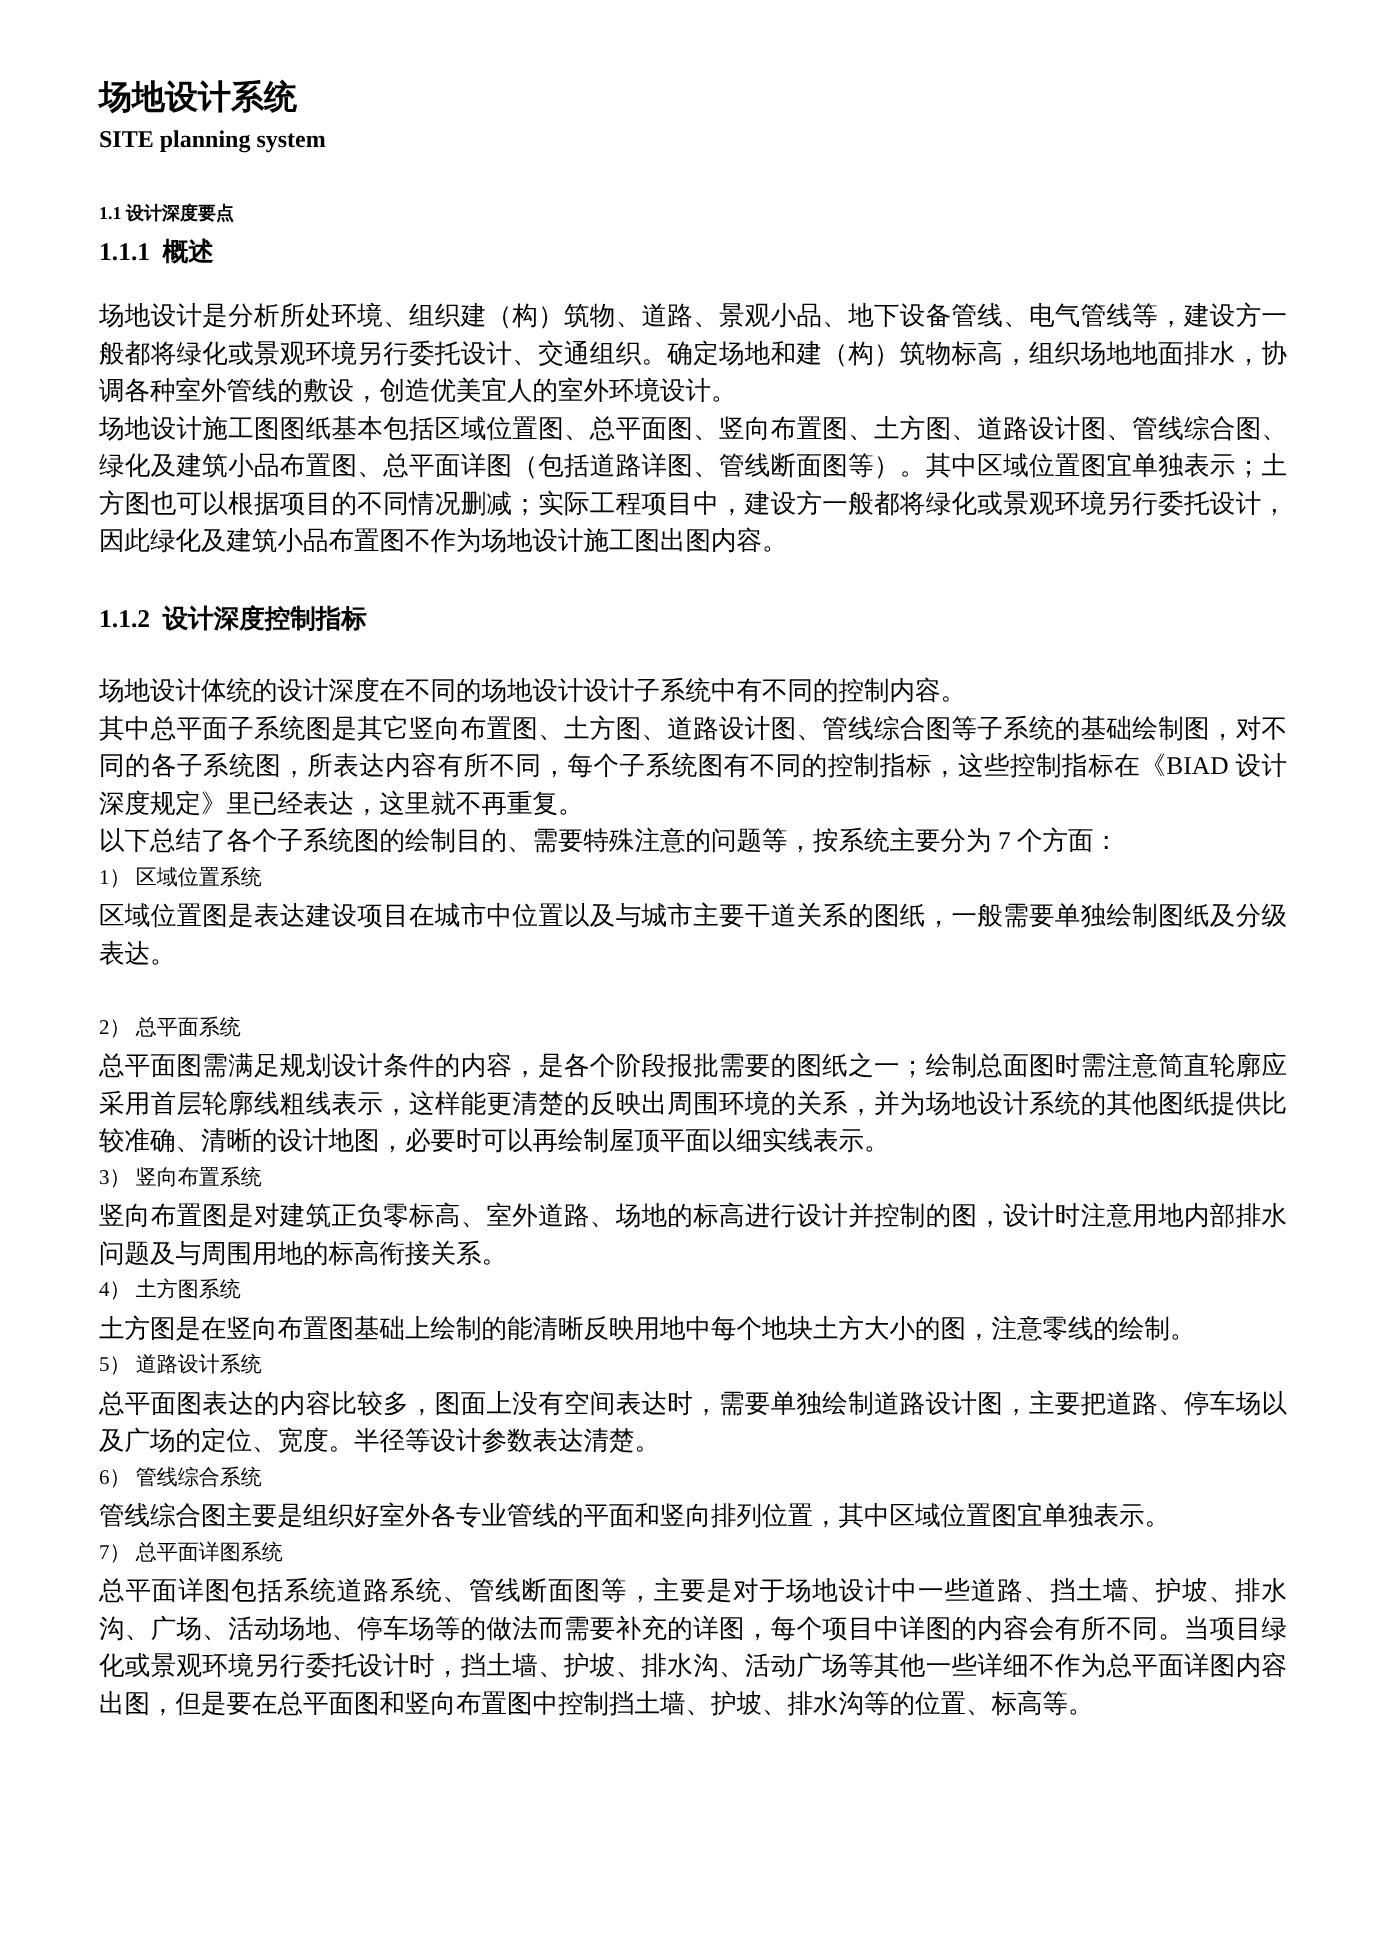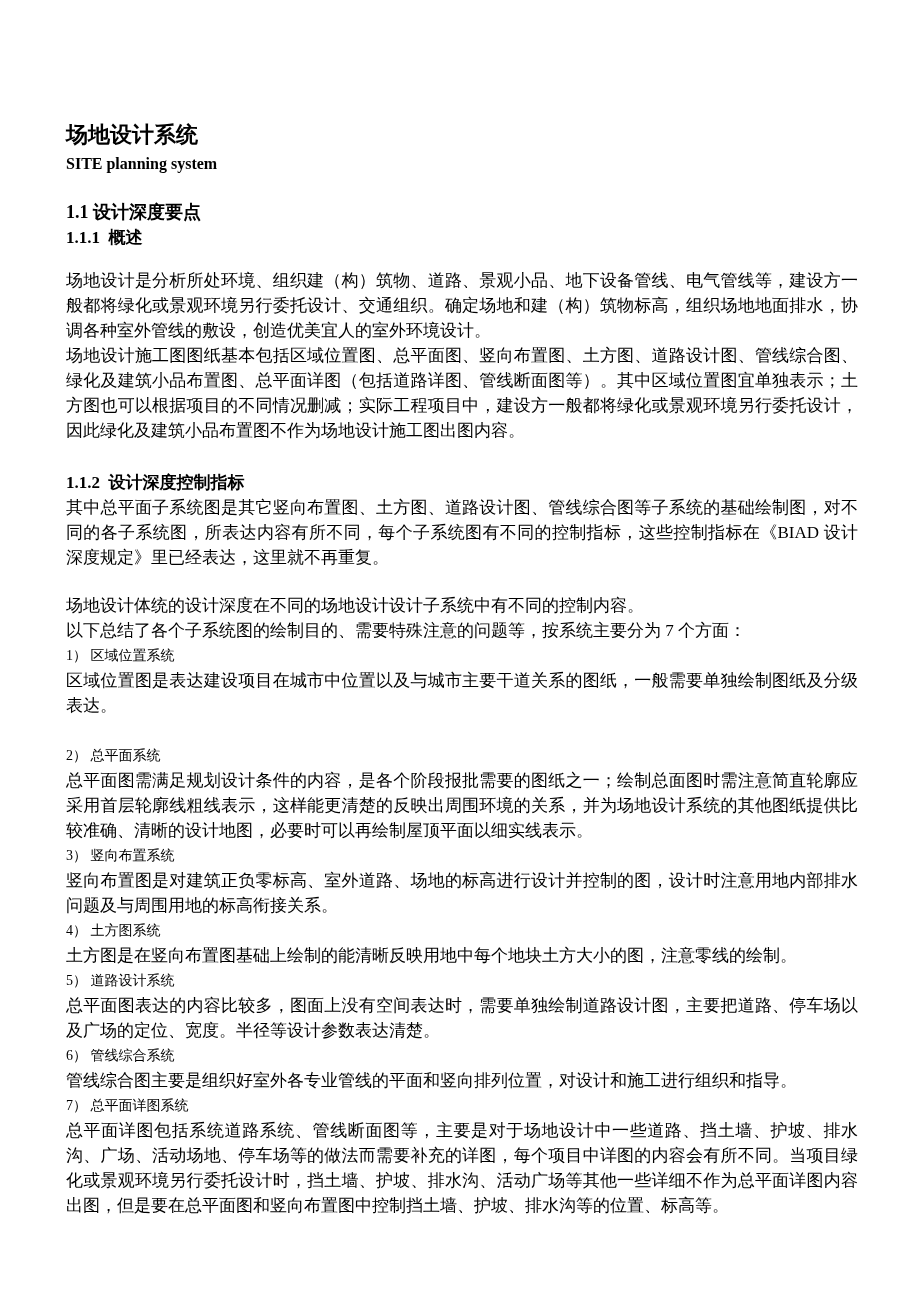--- a/index.html
+++ b/index.html
@@ -1,28 +1,28 @@
 <!DOCTYPE html>
 <html><head>
 <meta charset="utf-8">
 <style>
   html, body { margin:0; padding:0; background:#ffffff; }
   .page {
     position:relative;
     width:920px; height:1302px;
     box-sizing:border-box;
-    padding:120px 62px 0 66px;
+    padding:50px 62px 0 66px;
     background:#ffffff;
     color:#000000;
     font-family:"Liberation Serif","DejaVu Serif",serif;
     overflow:hidden;
   }
   .title-cn { font-size:22px; font-weight:700; line-height:30px; margin:0; }
   .title-en { font-size:16px; font-weight:700; line-height:27px; margin:0; }
-  .h2 { font-size:18px; font-weight:700; line-height:25px; margin:23px 0 0 0; white-space:pre-wrap; }
+  .h2 { font-size:12px; font-weight:700; line-height:25px; margin:23px 0 0 0; white-space:pre-wrap; }
   .h3 { font-size:17px; font-weight:700; line-height:25px; margin:0; white-space:pre-wrap; }
   .h3-112 { margin-top:27px; }
   .para {
     font-size:17px; line-height:25px; margin:0;
     text-align:justify; text-justify:inter-ideograph;
   }
   .line { font-size:14px; line-height:25px; margin:0; white-space:pre-wrap; }
   .mt18 { margin-top:18px; }
   .mt23 { margin-top:23px; }
   .mt25 { margin-top:25px; }
@@ -36,22 +36,22 @@
   <h1 class="title-en">SITE planning system</h1>
 
   <h2 class="h2">1.1 设计深度要点</h2>
   <h3 class="h3">1.1.1  概述</h3>
 
   <p class="para mt18">场地设计是分析所处环境、组织建（构）筑物、道路、景观小品、地下设备管线、电气管线等，建设方一般都将绿化或景观环境另行委托设计、交通组织。确定场地和建（构）筑物标高，组织场地地面排水，协调各种室外管线的敷设，创造优美宜人的室外环境设计。</p>
   <p class="para">场地设计施工图图纸基本包括区域位置图、总平面图、竖向布置图、土方图、道路设计图、管线综合图、绿化及建筑小品布置图、总平面详图（包括道路详图、管线断面图等）。其中区域位置图宜单独表示；土方图也可以根据项目的不同情况删减；实际工程项目中，建设方一般都将绿化或景观环境另行委托设计，因此绿化及建筑小品布置图不作为场地设计施工图出图内容。</p>
 
   <h3 class="h3 h3-112">1.1.2  设计深度控制指标</h3>
 
+  <p class="para mt23">场地设计体统的设计深度在不同的场地设计设计子系统中有不同的控制内容。</p>
   <p class="para">其中总平面子系统图是其它竖向布置图、土方图、道路设计图、管线综合图等子系统的基础绘制图，对不同的各子系统图，所表达内容有所不同，每个子系统图有不同的控制指标，这些控制指标在《BIAD 设计深度规定》里已经表达，这里就不再重复。</p>
-  <p class="para mt23">场地设计体统的设计深度在不同的场地设计设计子系统中有不同的控制内容。</p>
   <p class="para">以下总结了各个子系统图的绘制目的、需要特殊注意的问题等，按系统主要分为 7 个方面：</p>
 
   <div>
     <div class="line">1） 区域位置系统</div>
     <p class="para">区域位置图是表达建设项目在城市中位置以及与城市主要干道关系的图纸，一般需要单独绘制图纸及分级表达。</p>
   </div>
 
   <div>
     <div class="line mt25">2） 总平面系统</div>
     <p class="para">总平面图需满足规划设计条件的内容，是各个阶段报批需要的图纸之一；绘制总面图时需注意简直轮廓应采用首层轮廓线粗线表示，这样能更清楚的反映出周围环境的关系，并为场地设计系统的其他图纸提供比较准确、清晰的设计地图，必要时可以再绘制屋顶平面以细实线表示。</p>
@@ -67,21 +67,21 @@
     <p class="para">土方图是在竖向布置图基础上绘制的能清晰反映用地中每个地块土方大小的图，注意零线的绘制。</p>
   </div>
 
   <div>
     <div class="line">5） 道路设计系统</div>
     <p class="para">总平面图表达的内容比较多，图面上没有空间表达时，需要单独绘制道路设计图，主要把道路、停车场以及广场的定位、宽度。半径等设计参数表达清楚。</p>
   </div>
 
   <div>
     <div class="line">6） 管线综合系统</div>
-    <p class="para">管线综合图主要是组织好室外各专业管线的平面和竖向排列位置，对设计和施工进行组织和指导。</p>
+    <p class="para">管线综合图主要是组织好室外各专业管线的平面和竖向排列位置，其中区域位置图宜单独表示。</p>
   </div>
 
   <div>
     <div class="line">7） 总平面详图系统</div>
     <p class="para">总平面详图包括系统道路系统、管线断面图等，主要是对于场地设计中一些道路、挡土墙、护坡、排水沟、广场、活动场地、停车场等的做法而需要补充的详图，每个项目中详图的内容会有所不同。当项目绿化或景观环境另行委托设计时，挡土墙、护坡、排水沟、活动广场等其他一些详细不作为总平面详图内容出图，但是要在总平面图和竖向布置图中控制挡土墙、护坡、排水沟等的位置、标高等。</p>
   </div>
 
 </div>
 
 </body></html>

